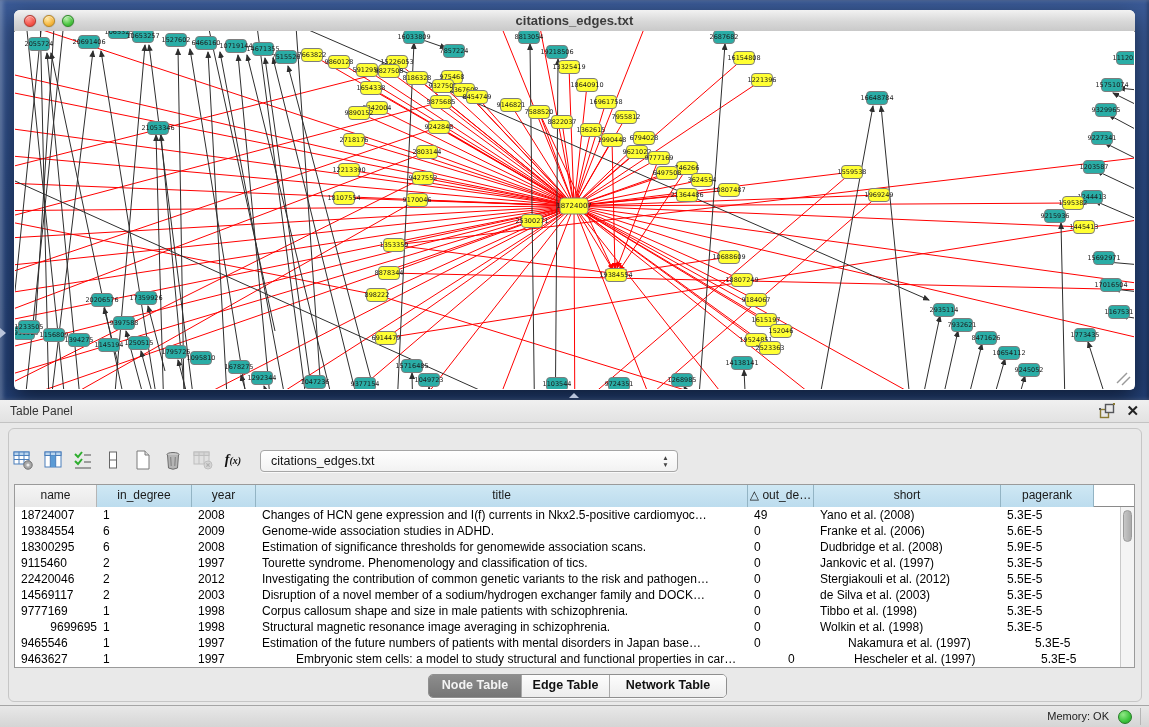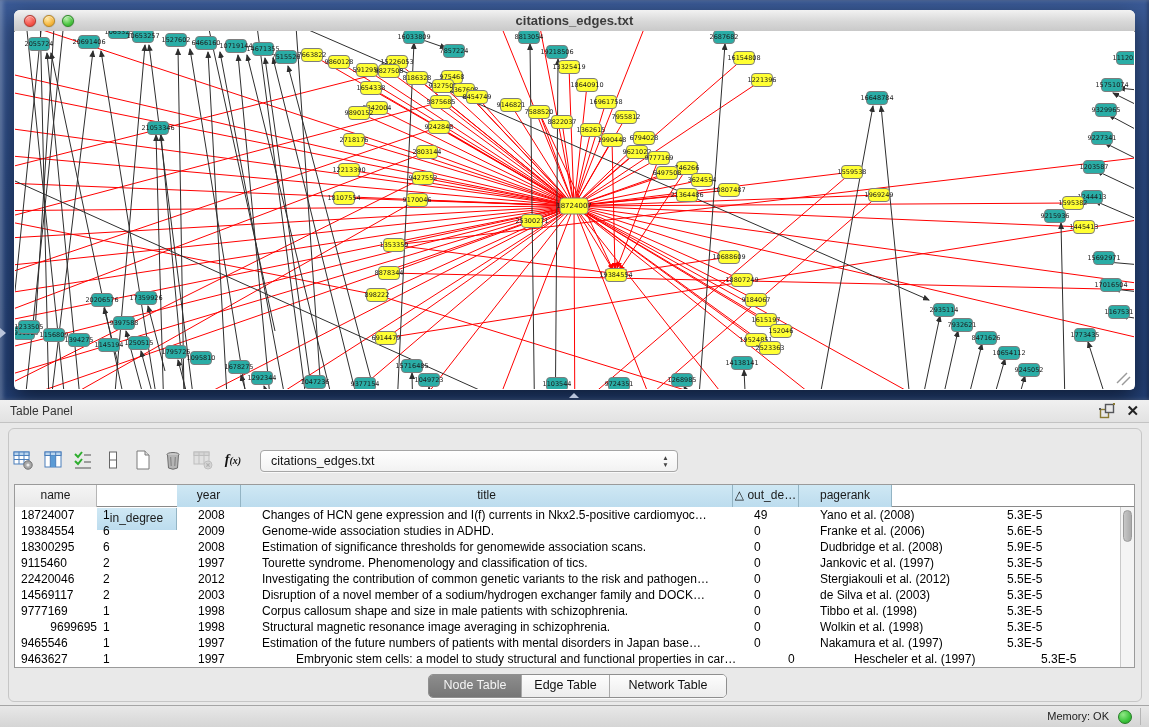--- a/index.html
+++ b/index.html
@@ -65,21 +65,21 @@
   .grid-body{position:relative;}
   .grid-row{display:flex;height:16px;}
   .gr-cell{height:16px;line-height:16px;font-size:12px;color:#000;padding-left:6px;box-sizing:border-box;
            overflow:hidden;white-space:nowrap;}
   .vscroll{position:absolute;right:0px;top:22px;width:14px;height:160px;background:#f4f4f4;
            border-left:1px solid #c9c9c9;box-sizing:border-box;}
   .vthumb{position:absolute;left:2px;top:3px;width:9px;height:32px;border-radius:5px;
           background:linear-gradient(90deg,#c7c7c7,#ababab);border:1px solid #9a9a9a;box-sizing:border-box;}
 
   .tabs{position:absolute;left:428px;top:274px;height:22px;display:flex;
-        border:1px solid #8f8f8f;border-radius:5px;overflow:hidden;box-shadow:0 1px 0 rgba(255,255,255,.8);}
+        border:1px solid #8f8f8f;border-radius:5px;overflow:hidden;box-shadow:0 1px 0 rgba(255,255,255,.8);font-weight:bold;}
   .tab{height:22px;line-height:21px;font-size:12.5px;text-align:center;background:linear-gradient(180deg,#fdfdfd,#ededed);color:#111;}
   .tab.active{background:linear-gradient(180deg,#8d8d8d,#767676);color:#f4f4f4;}
   .tab + .tab{border-left:1px solid #a9a9a9;}
 
   
   .status-bar{position:absolute;left:0;top:705px;width:1149px;height:22px;
               background:linear-gradient(180deg,#e8e8e8,#d5d5d5);border-top:1px solid #a5a5a5;box-sizing:border-box;}
   .mem{position:absolute;right:40px;top:0;line-height:21px;font-size:11px;color:#222;}
   .mem-dot{position:absolute;right:17px;top:4px;width:14px;height:14px;border-radius:50%;
            background:radial-gradient(circle at 35% 30%,#90e886,#3cc43c 60%,#2a9e2a);
@@ -598,24 +598,25 @@
   </div>
 
   <div class="combo">
     <div class="combo-text">citations_edges.txt</div>
     <div class="combo-arrows">▲<br>▼</div>
   </div>
 
   <div class="grid">
     <div class="grid-header" id="grid-header">
         <div class="gh-cell plain" style="width: 82px;">name</div>
-        <div class="gh-cell" style="width: 80px; margin-top: 23px;">in_degree</div>
+        <div class="gh-cell" style="width: 95px;">in_degree</div>
         <div class="gh-cell" style="width: 64px;">year</div>
         <div class="gh-cell" style="width: 492px;">title</div>
         <div class="gh-cell" style="width: 66px;">△ out_de…</div>
+        <div class="gh-cell" style="width: 187px;">short</div>
         <div class="gh-cell" style="width: 93px;">pagerank</div>
       </div>
     <div class="grid-body" id="grid-body">
         <div class="grid-row">
           <div class="gr-cell" style="width: 82px;">18724007</div>
           <div class="gr-cell" style="width: 95px;">1</div>
           <div class="gr-cell" style="width: 64px;">2008</div>
           <div class="gr-cell" style="width: 492px;">Changes of HCN gene expression and I(f) currents in Nkx2.5-positive cardiomyoc…</div>
           <div class="gr-cell" style="width: 66px;">49</div>
           <div class="gr-cell" style="width: 187px;">Yano et al. (2008)</div>
@@ -683,21 +684,21 @@
           <div class="gr-cell" style="width: 66px;">0</div>
           <div class="gr-cell" style="width: 187px;">Wolkin et al. (1998)</div>
           <div class="gr-cell" style="width: 93px;">5.3E-5</div>
         </div>
         <div class="grid-row">
           <div class="gr-cell" style="width: 82px;">9465546</div>
           <div class="gr-cell" style="width: 95px;">1</div>
           <div class="gr-cell" style="width: 64px;">1997</div>
           <div class="gr-cell" style="width: 492px;">Estimation of the future numbers of patients with mental disorders in Japan base…</div>
           <div class="gr-cell" style="width: 66px;">0</div>
-          <div class="gr-cell" style="width: 187px;">Nakamura et al. (1997)</div>
+          <div class="gr-cell" style="width: 187px; margin-left: 28px;">Nakamura et al. (1997)</div>
           <div class="gr-cell" style="width: 93px;">5.3E-5</div>
         </div>
         <div class="grid-row">
           <div class="gr-cell" style="width: 82px;">9463627</div>
           <div class="gr-cell" style="width: 95px;">1</div>
           <div class="gr-cell" style="width: 64px;">1997</div>
           <div class="gr-cell" style="width: 492px; margin-left: 34px;">Embryonic stem cells: a model to study structural and functional properties in car…</div>
           <div class="gr-cell" style="width: 66px;">0</div>
           <div class="gr-cell" style="width: 187px;">Hescheler et al. (1997)</div>
           <div class="gr-cell" style="width: 93px;">5.3E-5</div>

